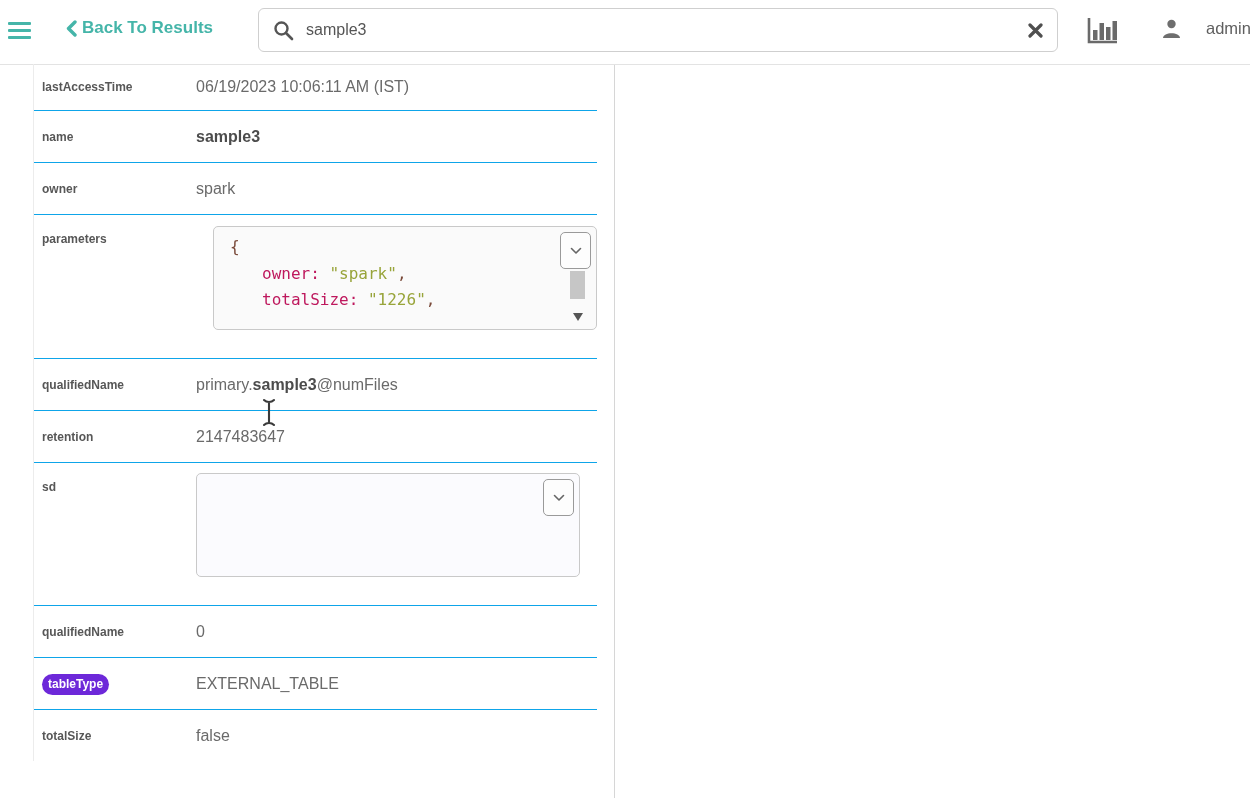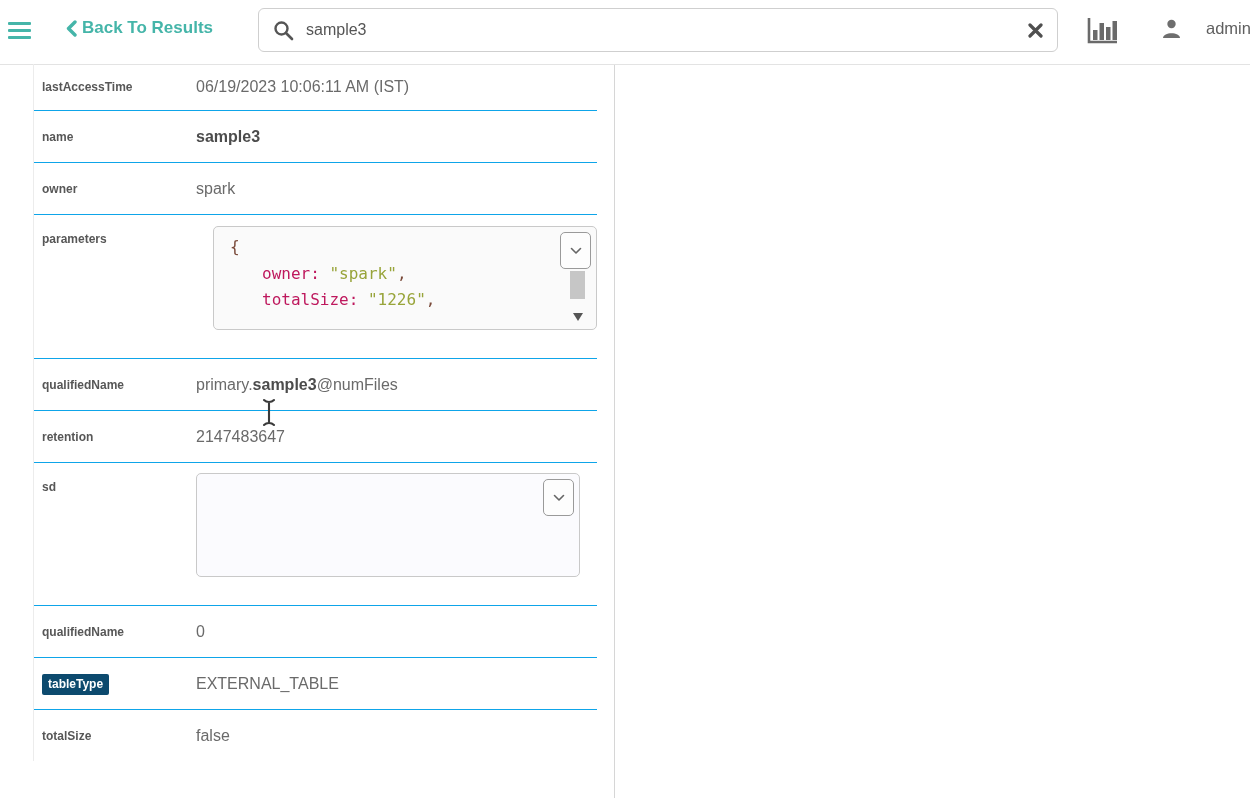--- a/index.html
+++ b/index.html
@@ -32,21 +32,21 @@
   
   .props { position:absolute; left:33px; top:64px; width:564px; border-left:1px solid #ececec; }
   .prow { display:flex; align-items:center; height:52px; border-top:1px solid #0ea5e9; }
   .prow.first { border-top:none; height:46px; }
   .prow.tall-params { height:144px; align-items:flex-start;gap:17px; }
   .prow.tall-sd { height:143px; align-items:flex-start; }
   .pkey { width:162px; padding-left:8px; font-size:12px; font-weight:700; color:#575757; flex:none; }
   .tall-params .pkey, .tall-sd .pkey { padding-top:17px; }
   .pval { flex:1; font-size:16px; color:#6a6a6a; }
   .bold-val { font-weight:700; color:#4c4c4c; }
-  .key-highlight { background:#0c4a6e; color:#fff; padding:3px 6px 4px; border-radius:2px; }
+  .key-highlight { background:#6d28d9; color:#fff; padding:3px 6px 4px; border-radius:12px; }
 
   
   .code-box { position:relative; margin-top:11px; width:384px; height:104px;
               background:#fafafa; border:1px solid #c9c9c9; border-radius:5px;
               font-family:"DejaVu Sans Mono","Liberation Mono",monospace; font-size:16px; color:#444;
               overflow:hidden; }
   .code-line { position:absolute; left:16px; white-space:nowrap; }
   .code-line.l1 { top:10px; }
   .code-line.l2 { top:37px; left:48px; }
   .code-line.l3 { top:63px; left:48px; }

